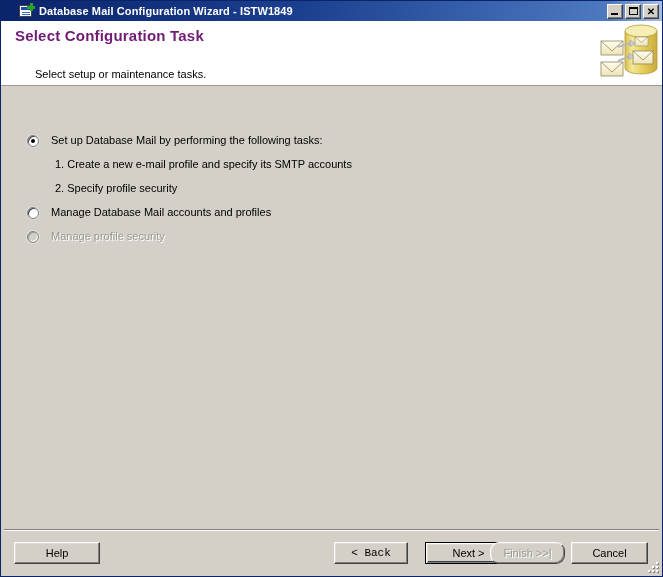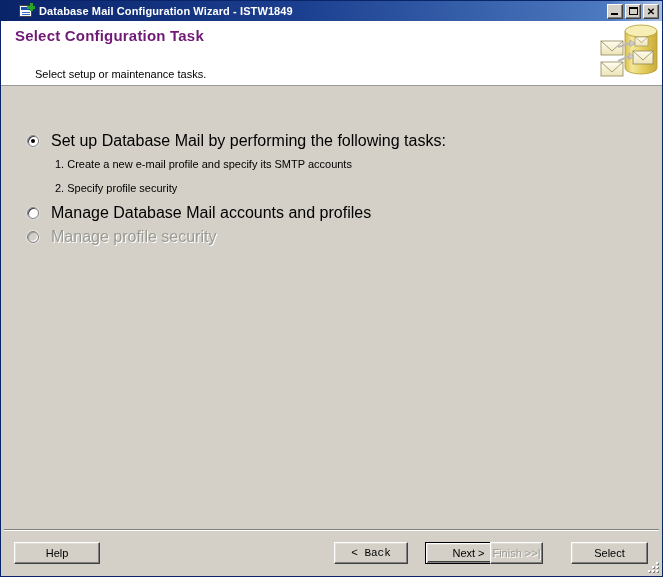--- a/index.html
+++ b/index.html
@@ -208,21 +208,21 @@
     width: 4px; height: 4px;
     border-radius: 50%;
     background: #000000;
   }
   .radio.disabled {
     background: #d4d0c8;
     box-shadow: inset 1px 1px 0 #a0a0a0, inset -1px -1px 0 #ffffff, 0 0 0 1px #e6e4e0;
   }
   .opt-label {
     margin-left: 12px;
-    font-size: 16px;
+    font-size: 11px;
     color: #000;
     line-height: 15px;
   }
   .opt-label.disabled {
     color: #9a9a94;
     text-shadow: 1px 1px 0 #ffffff;
   }
   .task-row {
     height: 24px;
     padding-left: 28px;
@@ -272,21 +272,21 @@
     box-shadow: inset 1px 1px 0 #ffffff, inset -1px -1px 0 #808080,
                 inset 2px 2px 0 #dfdcd6, inset -2px -2px 0 #404040;
   }
   .btn.disabled {
     color: #9a9a94;
     text-shadow: 1px 1px 0 #ffffff;
   }
   #btn-help   { left: 13px;  width: 86px; }
   #btn-back   { left: 333px; width: 74px; font-family: Liberation Mono, monospace; }
   #btn-next   { left: 424px; width: 87px; }
-  #btn-finish { left: 489px; width: 53px; }
+  #btn-finish { left: 489px; width: 75px; border-radius: 9px; }
   #btn-cancel { left: 570px; width: 77px; }
 
   #grip {
     position: absolute;
     right: 2px;
     bottom: 2px;
     width: 14px;
     height: 14px;
   }
   #grip i {
@@ -398,21 +398,21 @@
     </div>
   </div>
 
   <div id="footer">
     <div id="footer-sep"></div>
 
     <div class="btn" id="btn-help">Help</div>
     <div class="btn" id="btn-back">&lt; Back</div>
     <div class="btn default" id="btn-next">Next &gt;</div>
     <div class="btn disabled" id="btn-finish">Finish &gt;&gt;|</div>
-    <div class="btn" id="btn-cancel">Select</div>
+    <div class="btn" id="btn-cancel">Cancel</div>
 
     <div id="grip">
       <i style="left:10px; top:2px;  width:2px; height:2px;"></i>
       <i style="left:6px;  top:6px;  width:2px; height:2px;"></i>
       <i style="left:10px; top:6px;  width:2px; height:2px;"></i>
       <i style="left:2px;  top:10px; width:2px; height:2px;"></i>
       <i style="left:6px;  top:10px; width:2px; height:2px;"></i>
       <i style="left:10px; top:10px; width:2px; height:2px;"></i>
     </div>
   </div>

